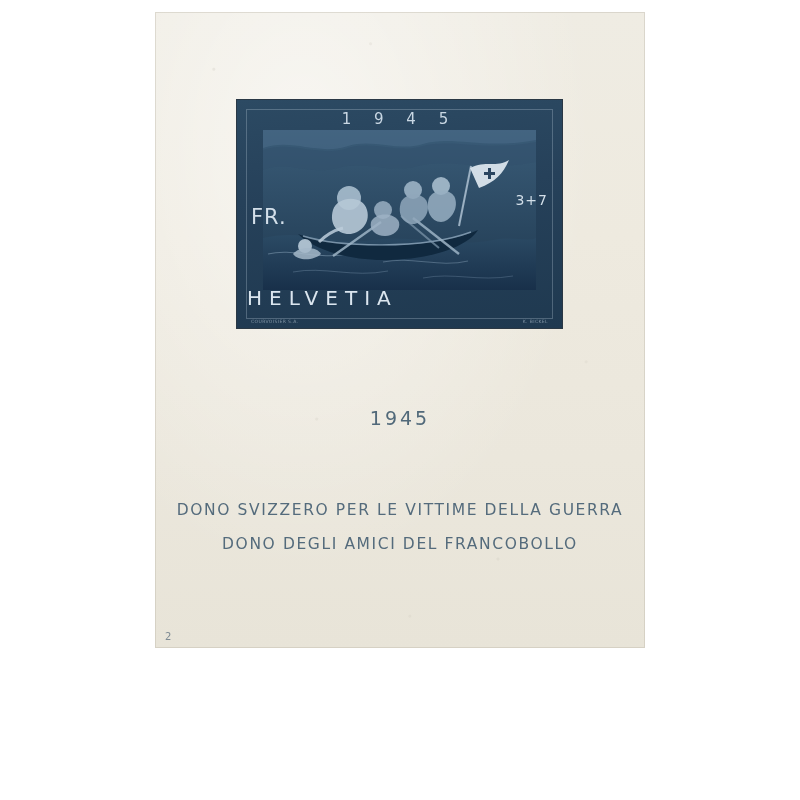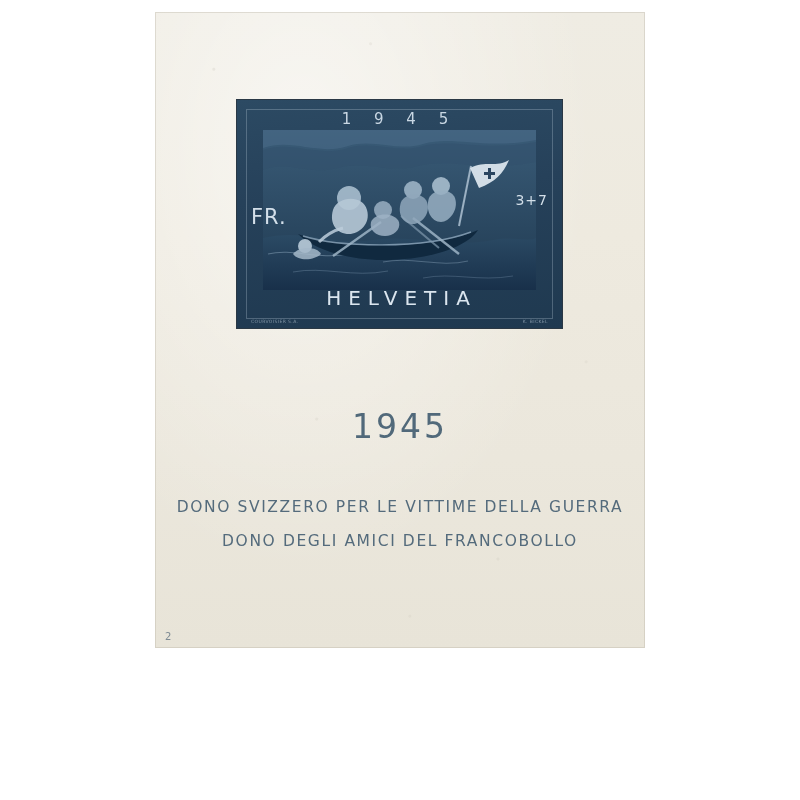--- a/index.html
+++ b/index.html
@@ -90,22 +90,21 @@
     right: 14px;
     top: 92px;
     color: #d3dfe9;
     font-size: 14px;
     letter-spacing: 1px;
     font-family: "DejaVu Sans", sans-serif;
   }
   .stamp-country {
     position: absolute;
     bottom: 18px;
-    left: 4px; right: 0;
-    text-align: center;
+    left: 10px; right: 0;
     color: #dbe6ef;
     font-size: 20px;
     letter-spacing: 7px;
     font-family: "DejaVu Sans", sans-serif;
   }
   .imprint-left {
     position: absolute;
     left: 14px;
     bottom: 4px;
     color: rgba(200,215,228,0.55);
@@ -134,25 +133,25 @@
   .text-block {
     position: absolute;
     left: 0;
     right: 0;
     top: 395px;
     text-align: center;
     color: #566a79;
     font-family: "DejaVu Sans", sans-serif;
   }
   .big-year {
-    font-size: 33px;
+    font-size: 19px;
     letter-spacing: 3px;
     color: #4f6personal;
     color: #51697a;
-    margin-bottom: 52px;
+    margin-bottom: 72px;
   }
   .lang-group {
     margin-bottom: 30px;
   }
   .line-1 {
     font-size: 15.5px;
     letter-spacing: 1.6px;
     margin-bottom: 16px;
     color: #546b7c;
   }

